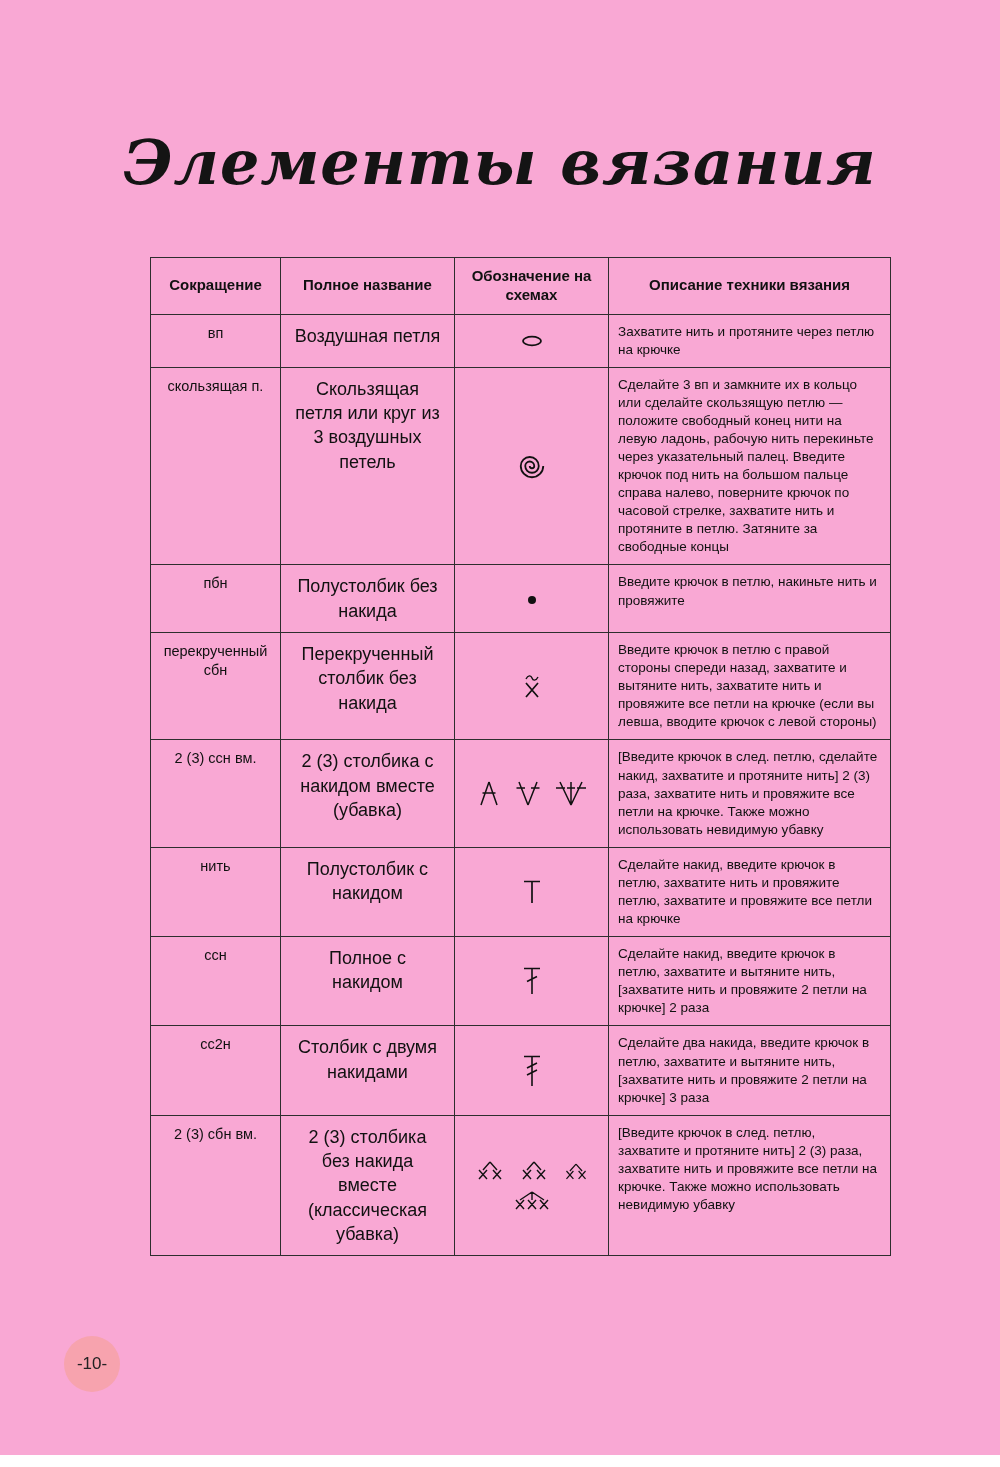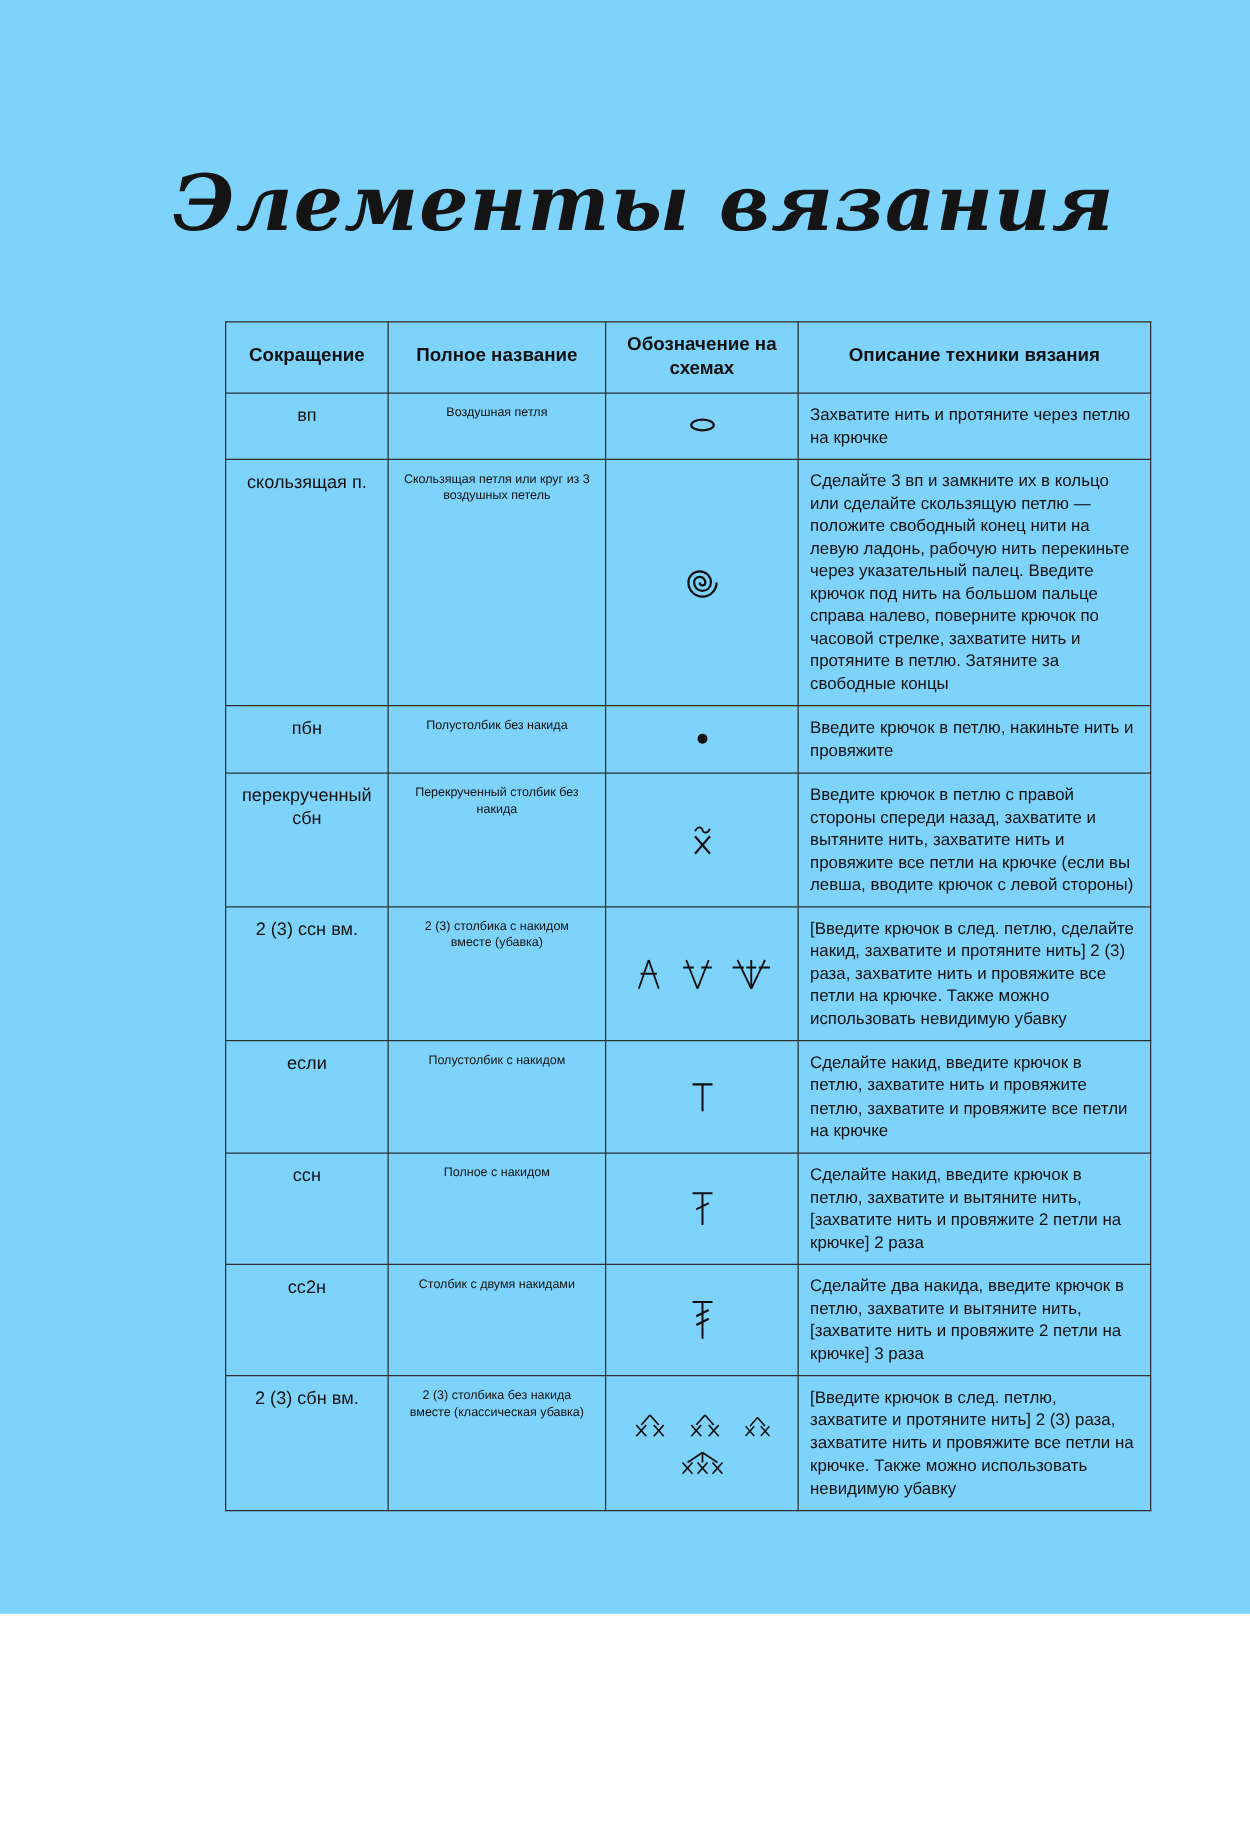--- a/index.html
+++ b/index.html
@@ -4,24 +4,23 @@
 <style>
   * { margin:0; padding:0; box-sizing:border-box; }
   html,body { background:#ffffff; }
   body {
     width:1000px; height:1467px;
     font-family:"Liberation Sans", sans-serif;
     color:#111;
   }
   .page {
     position:relative;
-    width:1000px; height:1291px;
-    background:#7dd3fc;
+    width:1000px; height:1455px;
+    background:#f9a8d4;
     overflow:hidden;
-    padding-left:30px;
   }
   .title {
     font-family:"DejaVu Serif", serif;
     font-style:italic;
     font-weight:600;
     font-size:62px;
     letter-spacing:1px;
     text-align:center;
     margin-top:126px;
     color:#141414;
@@ -44,21 +43,21 @@
     line-height:1.25;
   }
   td.abbr {
     font-size:14.5px;
     text-align:center;
     vertical-align:top;
     padding:9px 5px;
     line-height:1.3;
   }
   td.name {
-    font-size:10px;
+    font-size:18px;
     text-align:center;
     vertical-align:top;
     padding:9px 12px;
     line-height:1.35;
   }
   td.symbol {
     text-align:center;
     vertical-align:middle;
     padding:6px 4px;
   }
@@ -167,21 +166,21 @@
               </svg>
             <svg class="glyph" width="32" height="27" viewBox="0 0 32 27">
                 <path d="M5 2 L16 25 M16 2 L16 25 M27 2 L16 25 M1 8 L10 8 M12 8 L20 8 M22 8 L31 8" fill="none" stroke="#111" stroke-width="1.5"></path>
               </svg>
           </div>
         </td>
         <td class="desc">[Введите крючок в след. петлю, сделайте накид, захватите и протяните нить] 2 (3) раза, захватите нить и провяжите все петли на крючке. Также можно использовать невидимую убавку</td>
       </tr>
 
       <tr>
-        <td class="abbr">если</td>
+        <td class="abbr">нить</td>
         <td class="name">Полустолбик с накидом</td>
         <td class="symbol">
           <svg class="glyph" width="20" height="26" viewBox="0 0 20 26">
               <path d="M2 2.5 L18 2.5 M10 2.5 L10 24" stroke="#111" stroke-width="1.7"></path>
             </svg>
         </td>
         <td class="desc">Сделайте накид, введите крючок в петлю, захватите нить и провяжите петлю, захватите и провяжите все петли на крючке</td>
       </tr>
 
       <tr>

